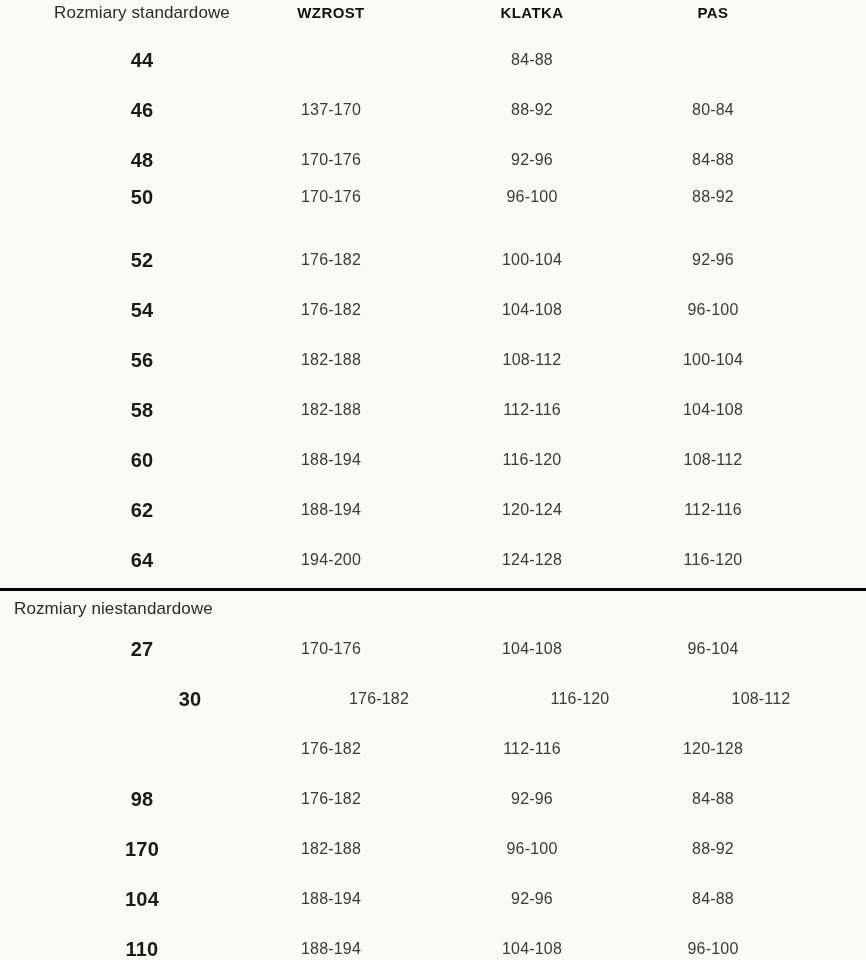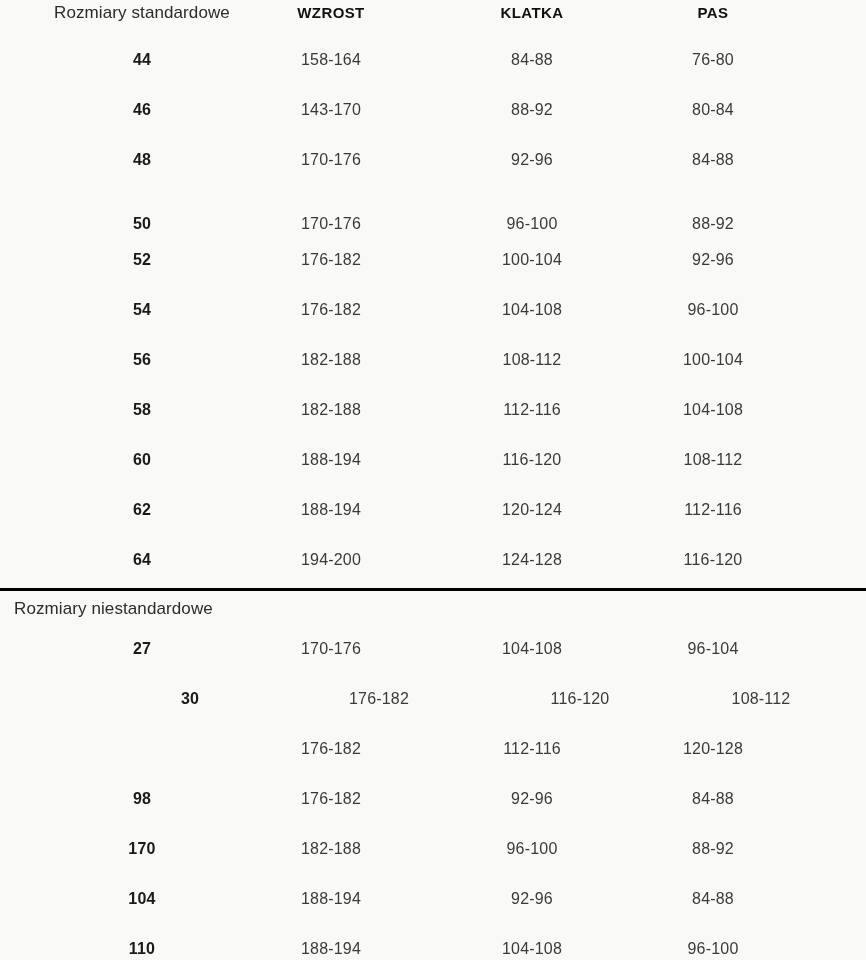--- a/index.html
+++ b/index.html
@@ -60,21 +60,21 @@
   .col-head {
     font-size: 15px;
     font-weight: 700;
     color: #111111;
     letter-spacing: 0.4px;
     font-stretch: condensed;
   }
 
   
   .size-val {
-    font-size: 16px;
+    font-size: 20px;
     font-weight: 700;
     color: #1a1a1a;
     letter-spacing: 0.2px;
   }
   .meas-val {
     font-size: 16px;
     font-weight: 400;
     color: #3a3a3a;
     letter-spacing: 0.2px;
   }
@@ -104,37 +104,35 @@
 
 <div id="size-chart">
     <div class="row header-row" style="top: -12px;">
       <div class="c1 section-title">Rozmiary standardowe</div>
       <div class="c2 col-head">WZROST</div>
       <div class="c3 col-head">KLATKA</div>
       <div class="c4 col-head">PAS</div>
     </div>
     <div class="row" style="top: 35px;">
       <div class="c1 size-val">44</div>
-      <div class="c2 meas-val">158-164</div>
       <div class="c3 meas-val">84-88</div>
-      <div class="c4 meas-val">76-80</div>
     </div>
     <div class="row" style="top: 85px;">
       <div class="c1 size-val">46</div>
-      <div class="c2 meas-val">143-170</div>
+      <div class="c2 meas-val">137-170</div>
       <div class="c3 meas-val">88-92</div>
       <div class="c4 meas-val">80-84</div>
     </div>
     <div class="row" style="top: 135px;">
       <div class="c1 size-val">48</div>
       <div class="c2 meas-val">170-176</div>
       <div class="c3 meas-val">92-96</div>
       <div class="c4 meas-val">84-88</div>
     </div>
-    <div class="row" style="top: 199px;">
+    <div class="row" style="top: 172px;">
       <div class="c1 size-val">50</div>
       <div class="c2 meas-val">170-176</div>
       <div class="c3 meas-val">96-100</div>
       <div class="c4 meas-val">88-92</div>
     </div>
     <div class="row" style="top: 235px;">
       <div class="c1 size-val">52</div>
       <div class="c2 meas-val">176-182</div>
       <div class="c3 meas-val">100-104</div>
       <div class="c4 meas-val">92-96</div>

